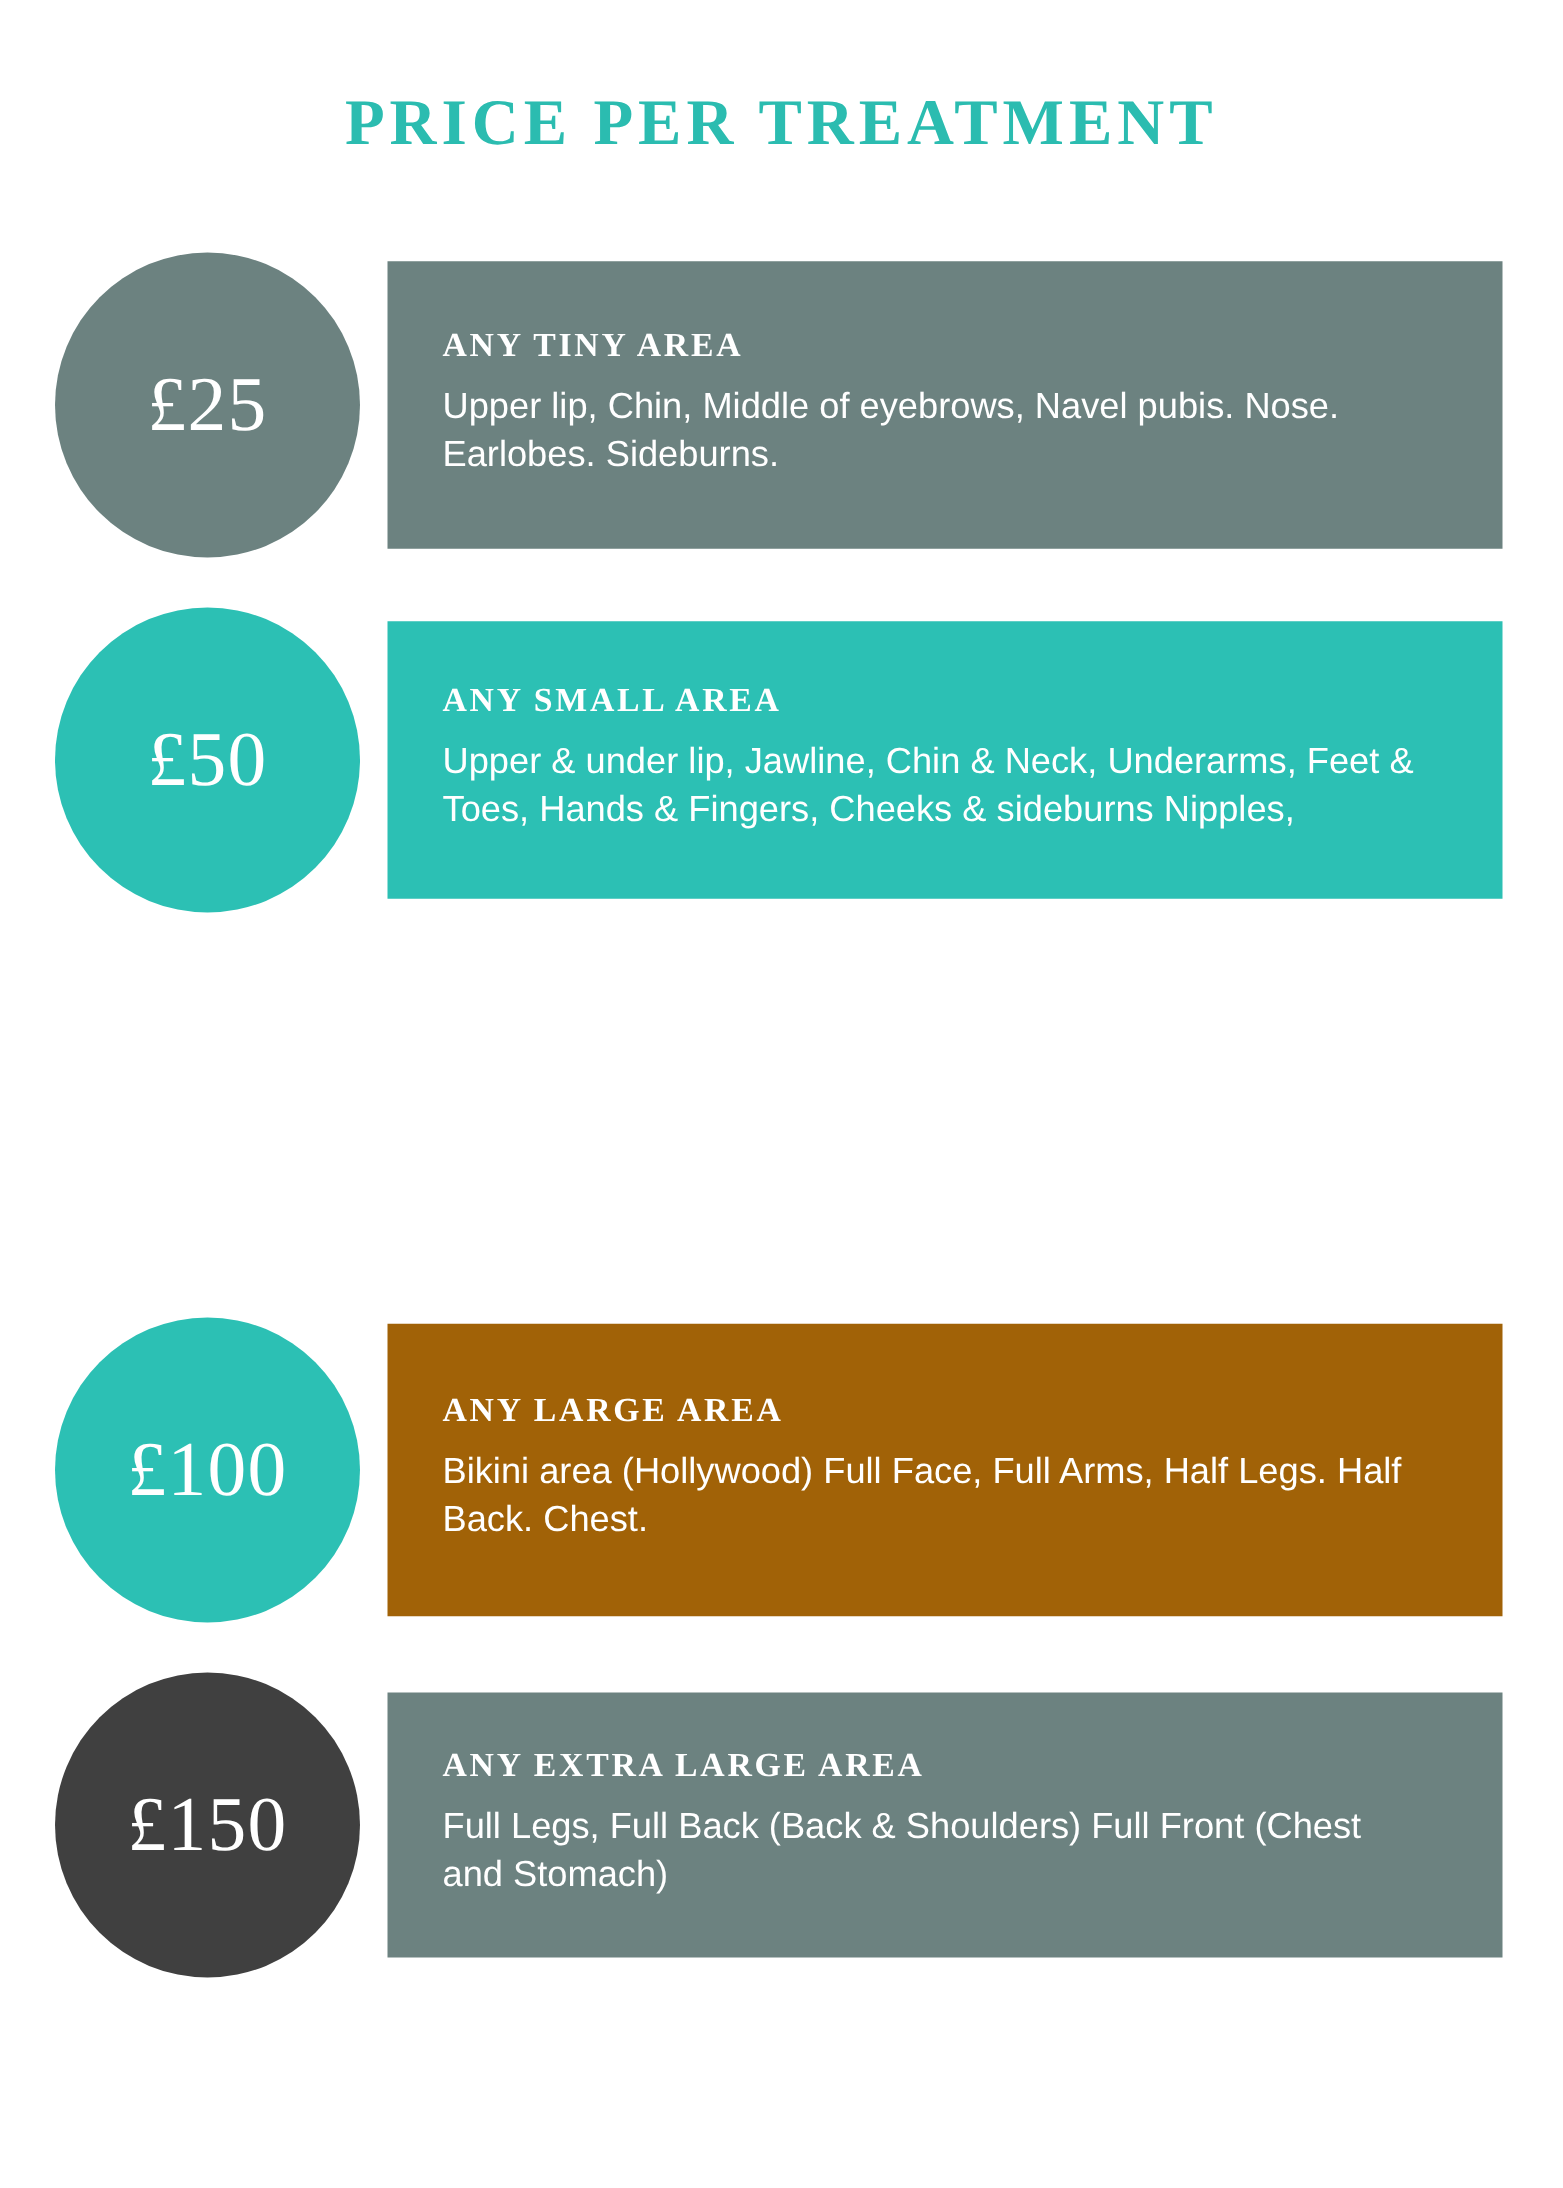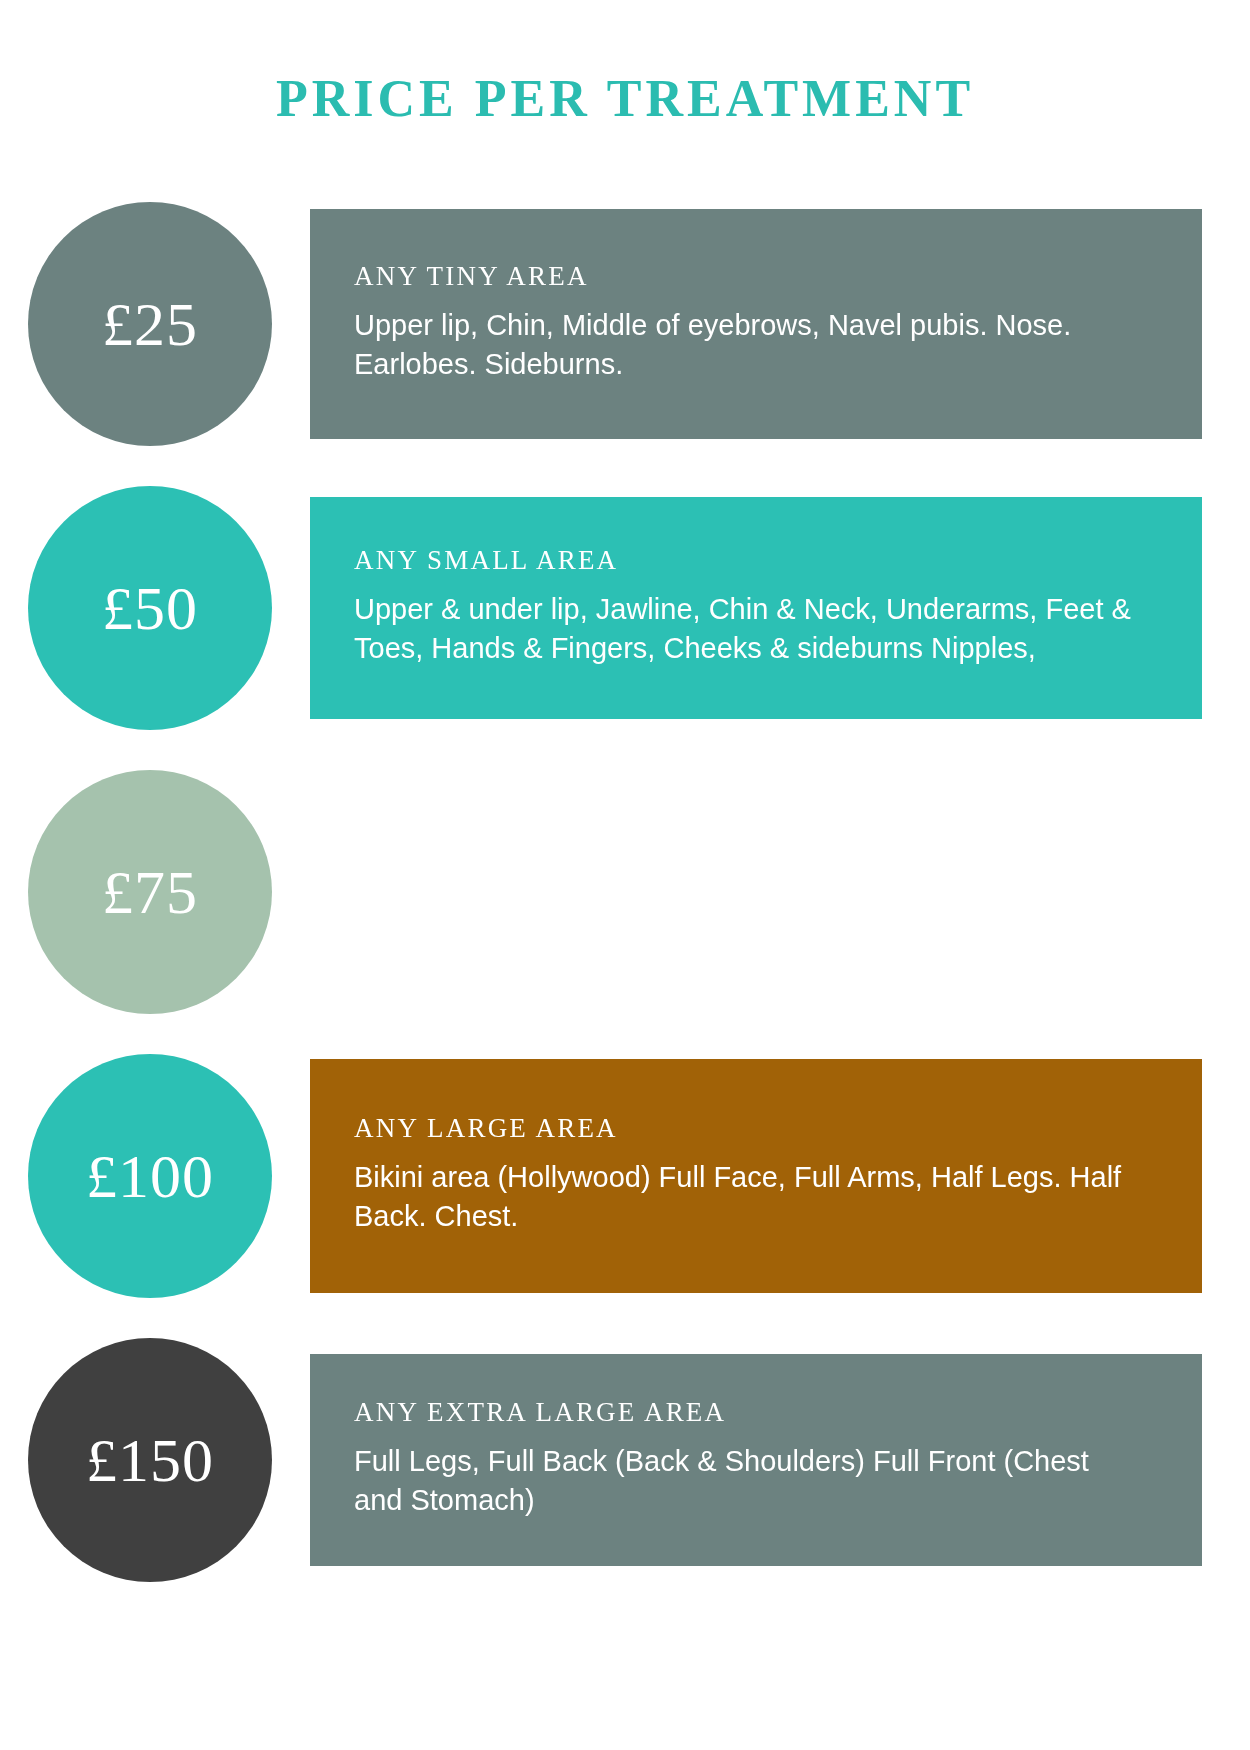--- a/index.html
+++ b/index.html
@@ -39,21 +39,21 @@
   }
   .row {
     position: relative;
     display: flex;
     align-items: center;
     min-height: 250px;
     padding-left: 44px;
   }
   .price-circle {
     position: absolute;
-    left: 28px;
+    left: 44px;
     top: 50%;
     transform: translateY(-50%);
     width: 244px;
     height: 244px;
     border-radius: 50%;
     display: flex;
     align-items: center;
     justify-content: center;
     color: #ffffff;
     font-family: "Liberation Serif", serif;
@@ -68,21 +68,21 @@
     box-sizing: border-box;
     padding: 30px 40px 34px 44px;
     color: #ffffff;
     min-height: 185px;
     display: flex;
     flex-direction: column;
     justify-content: center;
   }
   .panel-title {
     font-family: "Liberation Serif", serif;
-    font-weight: normal;
+    font-weight: bold;
     font-size: 27px;
     letter-spacing: 2.2px;
     margin: 0 0 14px 0;
     text-transform: uppercase;
   }
   .panel-desc {
     font-family: "Liberation Sans", sans-serif;
     font-size: 29px;
     line-height: 1.34;
     margin: 0;
@@ -118,23 +118,20 @@
       <div class="price-circle" style="background: rgb(44, 192, 180);">
         <span>£50</span>
       </div>
       <div class="panel" style="background: rgb(44, 192, 180);">
         <div class="panel-title">ANY SMALL AREA</div>
         <div class="panel-desc">Upper &amp; under lip, Jawline, Chin &amp; Neck, Underarms, Feet &amp; Toes, Hands &amp; Fingers, Cheeks &amp; sideburns Nipples,</div>
       </div>
     </div>
 
     <div class="row row-medium">
-      <div class="price-circle" style="background: rgb(165, 194, 173);">
-        <span>£75</span>
-      </div>
     </div>
 
     <div class="row row-large">
       <div class="price-circle" style="background: rgb(44, 192, 180);">
         <span>£100</span>
       </div>
       <div class="panel" style="background: #a16207; justify-content: center;">
         <div class="panel-title">ANY LARGE AREA</div>
         <div class="panel-desc">Bikini area (Hollywood) Full Face, Full Arms, Half Legs. Half Back. Chest.</div>
       </div>

